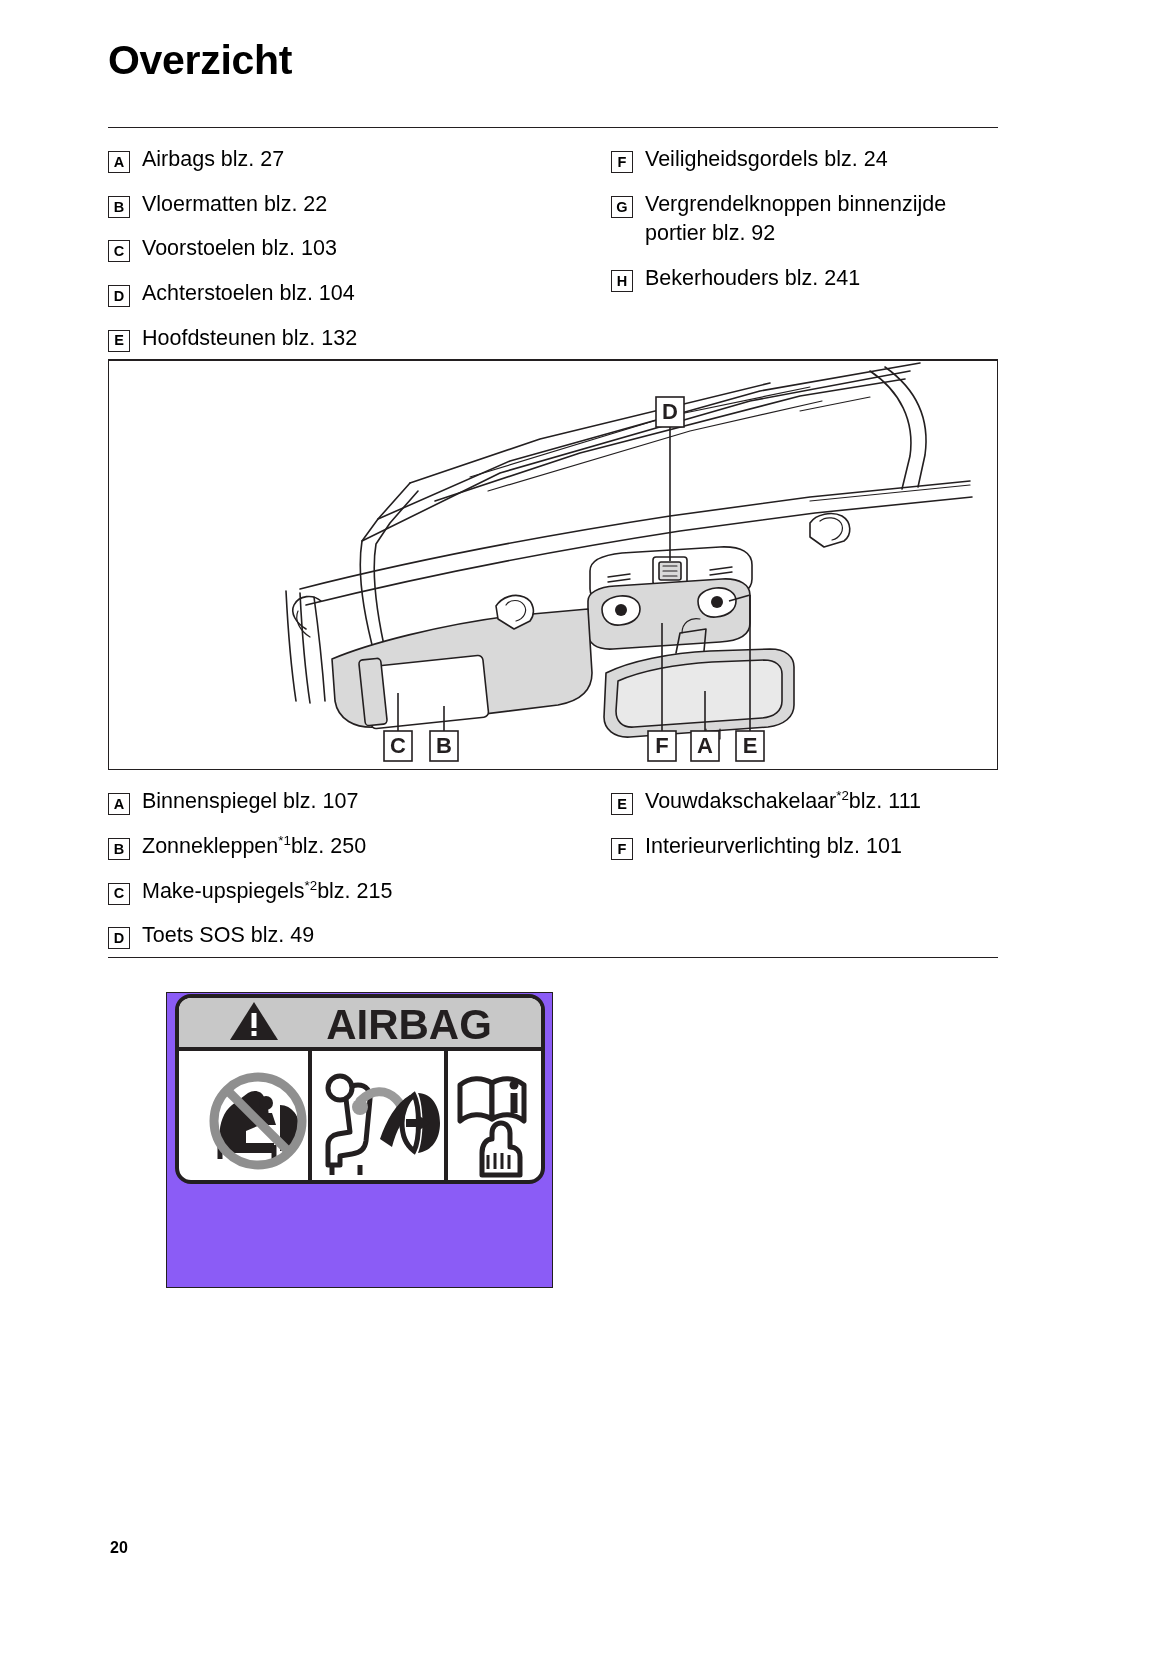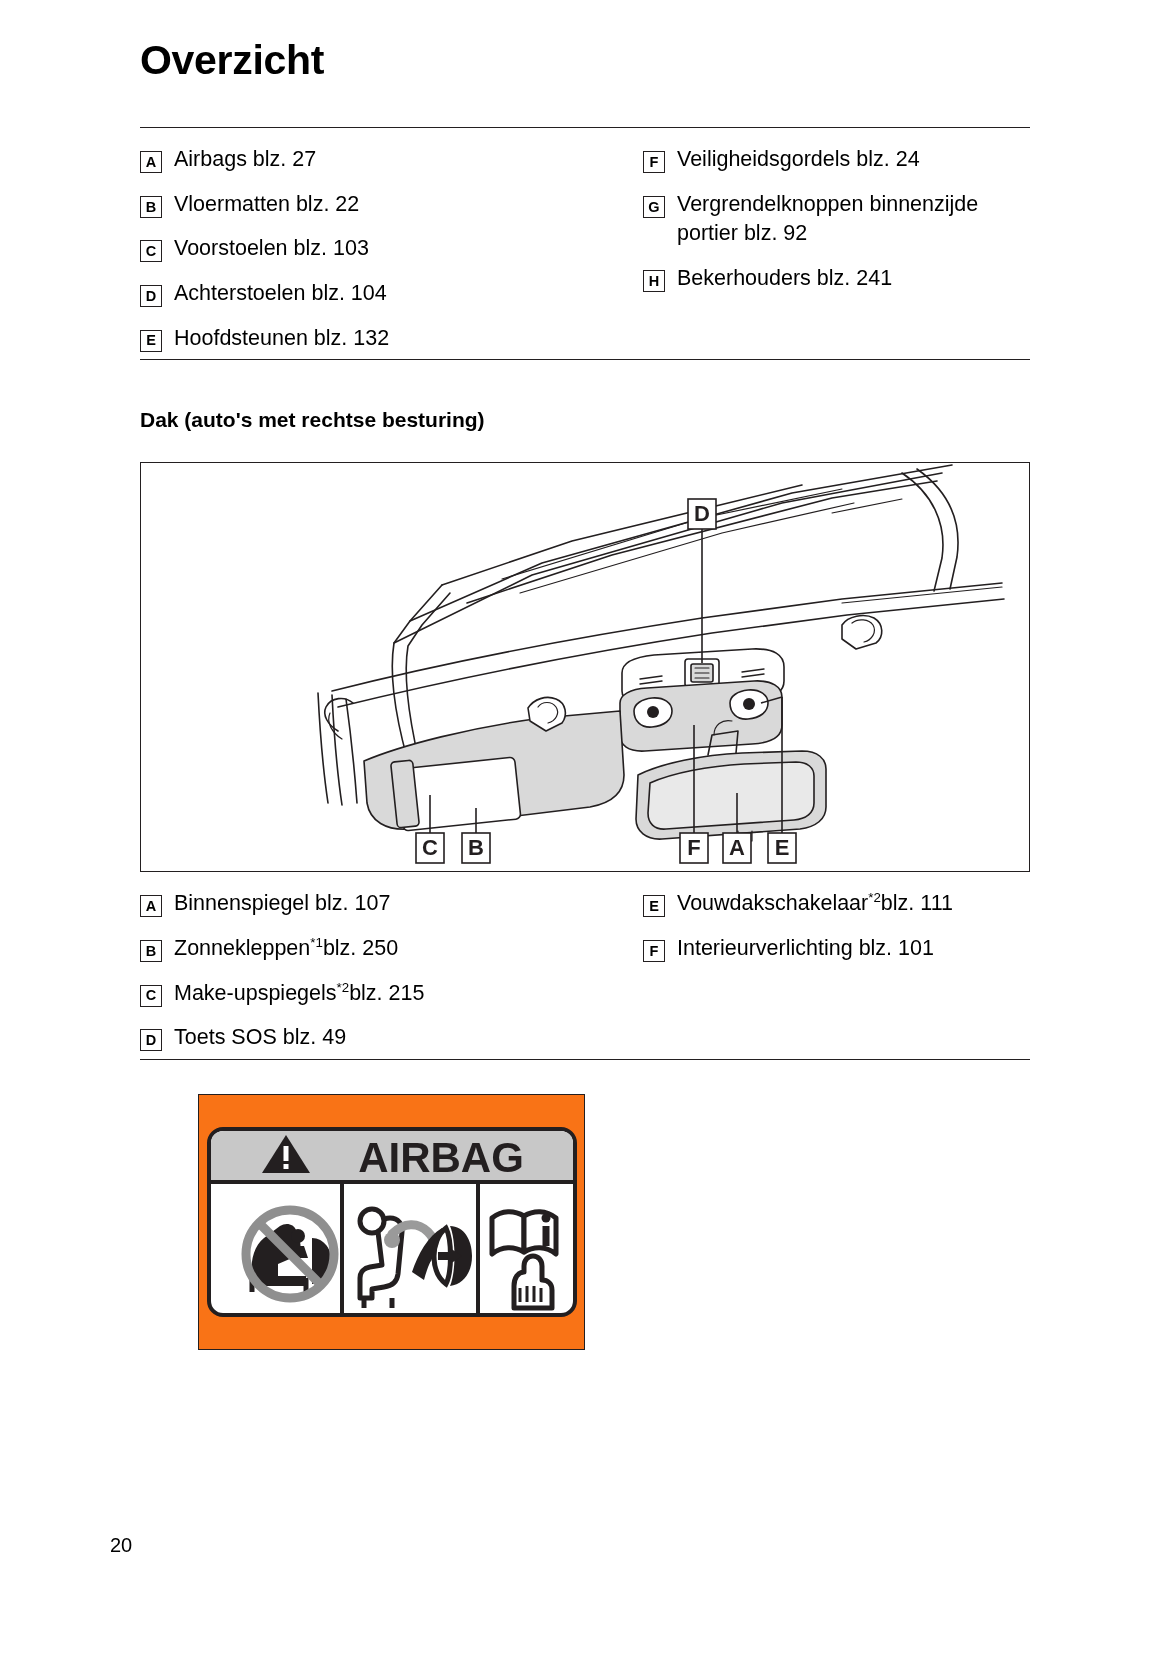--- a/index.html
+++ b/index.html
@@ -17,21 +17,20 @@
     height: 1653px;
     background: #ffffff;
     box-sizing: border-box;
     overflow: hidden;
   }
   .content {
     position: absolute;
     left: 108px;
     top: 0;
     width: 890px;
-    margin-left: 32px;
   }
 
   
   .page-title {
     font-size: 41px;
     font-weight: 700;
     letter-spacing: -0.3px;
     margin: 0;
     padding-top: 38px;
     line-height: 1.1;
@@ -129,45 +128,45 @@
   }
   .footnote-right {
     width: 50%;
     box-sizing: border-box;
     padding-left: 58px;
   }
   .label-box {
     border: 1.6px solid #231f20;
     box-sizing: border-box;
     width: 100%;
-    height: 256px;
+    height: 296px;
     display: flex;
-    align-items: center;
+    align-items: flex-start;
     justify-content: center;
-    background: #f97316;
+    background: #8b5cf6;
   }
   .label-box svg { display: block; }
   .footnote-2 {
     font-size: 21px;
     padding-top: 22px;
     line-height: 1.3;
   }
   .footnote-2 sup {
     font-size: 0.62em;
     vertical-align: super;
     line-height: 0;
   }
 
   
   .page-number {
     position: absolute;
     left: 110px;
     bottom: 96px;
-    font-size: 20px;
-    font-weight: 400;
+    font-size: 16px;
+    font-weight: 700;
     text-align: right;
   }
 </style>
 </head>
 <body>
 
 <div class="page">
   <div class="content">
 
     <h1 class="page-title">Overzicht</h1>
@@ -217,21 +216,20 @@
         <div class="ref-item">
           <span class="ref-badge">H</span>
           <span class="ref-text">Bekerhouders blz. 241</span>
         </div>
 
       </div>
     </div>
 
     <hr class="rule">
 
-    <h2 class="sub-heading">Dak (auto's met rechtse besturing)</h2>
 
     <div class="figure-box">
       <svg viewBox="0 0 886 408" preserveAspectRatio="xMidYMid meet">
         <g fill="none" stroke="#231f20" stroke-width="1.6" stroke-linecap="round" stroke-linejoin="round">
 
           <path d="M265 295 C 250 240, 248 205, 252 180 L 268 158 L 300 122"></path>
           <path d="M277 298 C 264 242, 262 207, 266 183 L 280 162 L 308 130"></path>
           <path d="M252 180 L 390 112 L 640 40 L 800 10"></path>
           <path d="M268 158 L 400 100 L 650 30 L 810 2"></path>
           <path d="M300 122 L 430 78 L 660 22"></path>

